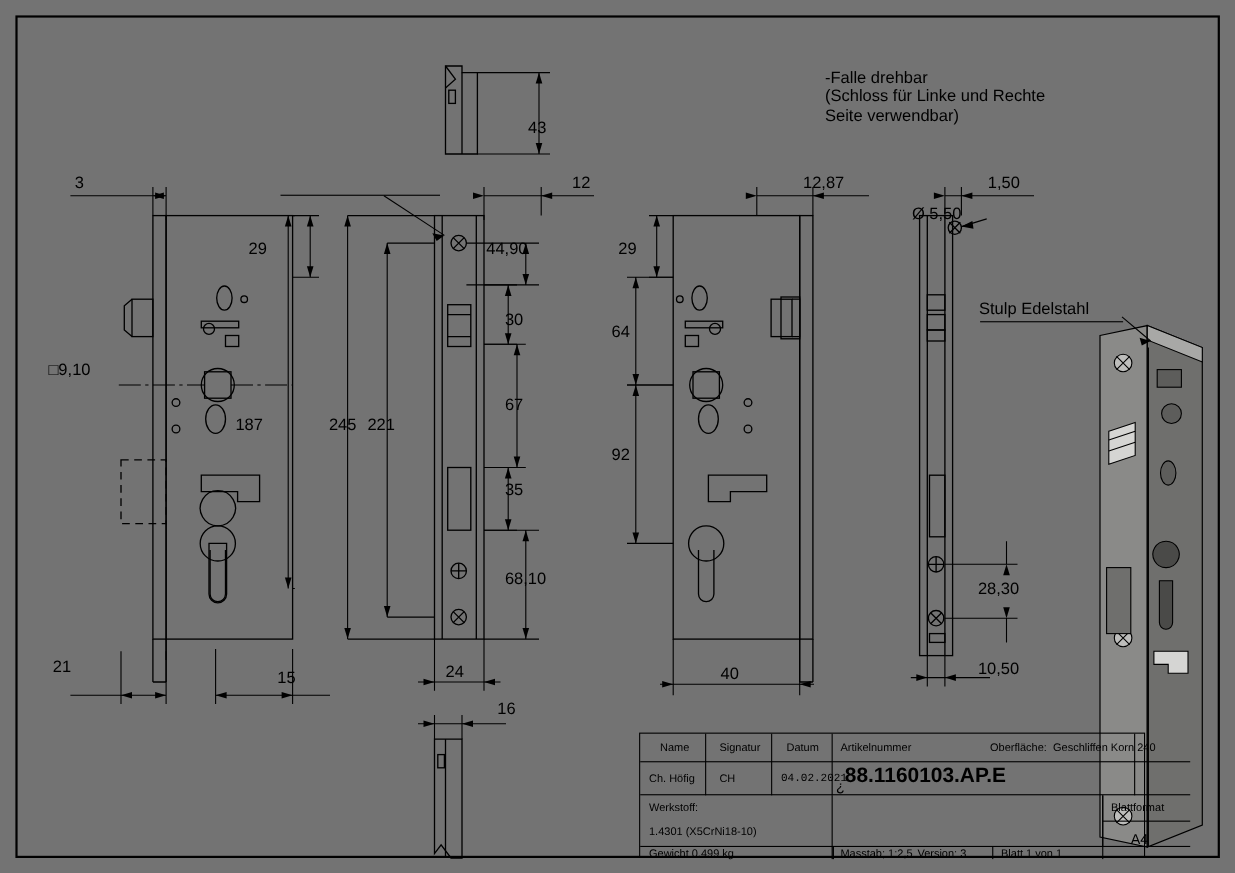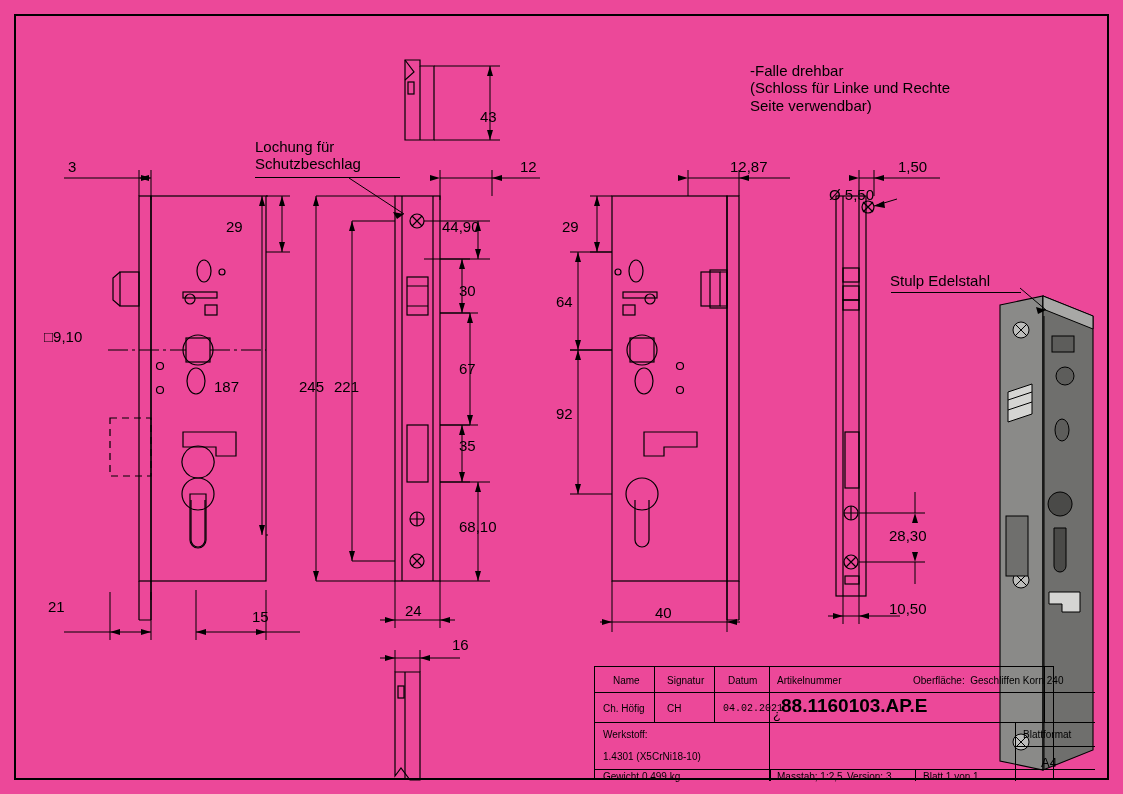--- a/index.html
+++ b/index.html
@@ -1,23 +1,23 @@
 <!DOCTYPE html>
 <html><head>
 <meta charset="utf-8">
 <style>
   html,body{margin:0;padding:0;background:#ffffff;}
   body{font-family:"Liberation Sans", sans-serif;}
-  #page{position:relative;width:1123px;height:794px;background:#ec4899;overflow:hidden;}
+  #page{position:relative;width:1123px;height:794px;background:#737373;overflow:hidden;}
   .frame{position:absolute;left:14px;top:14px;width:1095px;height:766px;border:2px solid #000;box-sizing:border-box;}
   .lbl{position:absolute;font-size:15px;color:#000;white-space:pre;line-height:1.15;}
   .ln{position:absolute;background:#000;}
   .h{height:1px;}
   svg{position:absolute;left:0;top:0;width:1123px;height:794px;overflow:visible;}
-  .tbl{position:absolute;left:594px;top:666px;width:460px;height:114px;border:1px solid #000;box-sizing:border-box;font-size:10px;}
+  .tbl{position:absolute;left:581px;top:666px;width:460px;height:114px;border:1px solid #000;box-sizing:border-box;font-size:10px;}
   .tbl div{position:absolute;box-sizing:border-box;}
   .cellb{border-right:1px solid #000;}
   .rowb{border-bottom:1px solid #000;}
   .tt{position:absolute;font-size:10px;color:#000;white-space:pre;}
   .tt.big{font-size:19px;}
   .tt.mid{font-size:13px;}
 </style>
 </head>
 <body>
 
@@ -270,22 +270,20 @@
         <path d="M1020 288 L1046 310"></path>
         <path d="M1046 310 l-10 -3 l2 7 Z" fill="#000" stroke="none"></path>
       </g>
     </g>
   </svg>
 
   <div class="lbl" style="left:750px;top:62px;">-Falle drehbar
 (Schloss für Linke und Rechte
 Seite verwendbar)</div>
 
-  <div class="lbl" style="left:255px;top:138px;">Lochung für
-Schutzbeschlag</div>
   <div class="ln h" style="left:255px;top:177px;width:145px;"></div>
 
   <div class="lbl" style="left:890px;top:272px;">Stulp Edelstahl</div>
   <div class="ln h" style="left:891px;top:292px;width:130px;"></div>
 
   <div class="lbl" style="left:68px;top:158px;">3</div>
   <div class="lbl" style="left:226px;top:218px;">29</div>
   <div class="lbl" style="left:214px;top:378px;text-align:right;">187</div>
   <div class="lbl" style="left:48px;top:598px;">21</div>
   <div class="lbl" style="left:252px;top:608px;">15</div>

